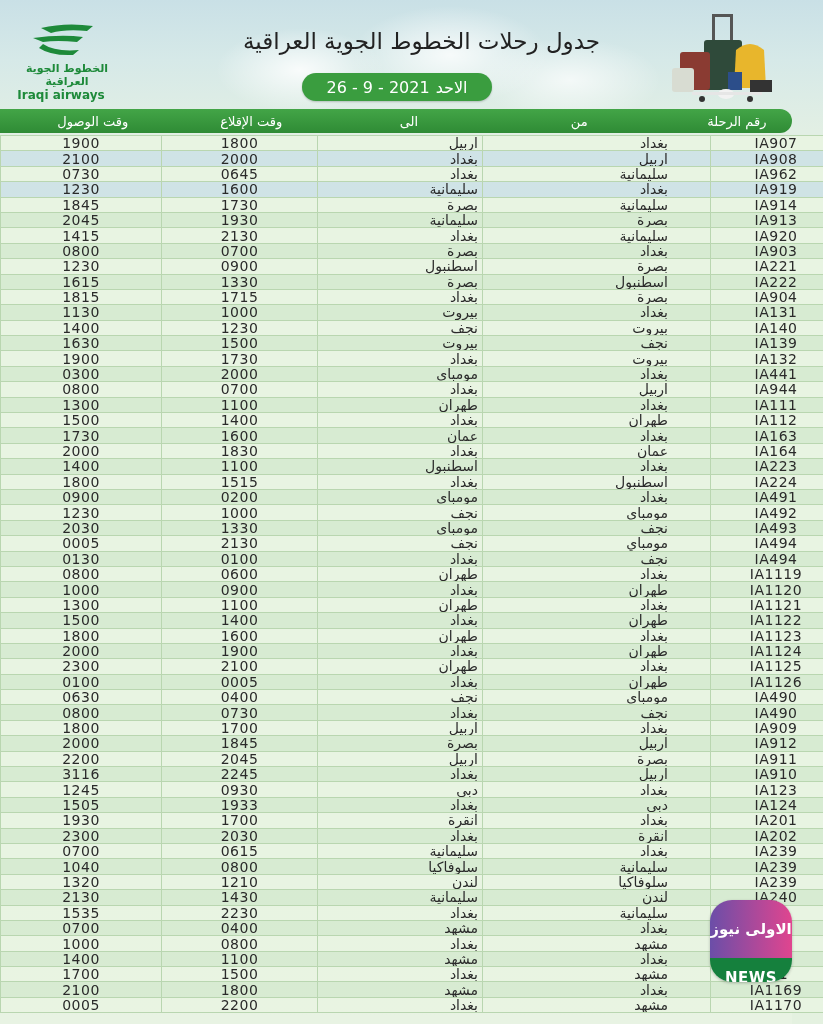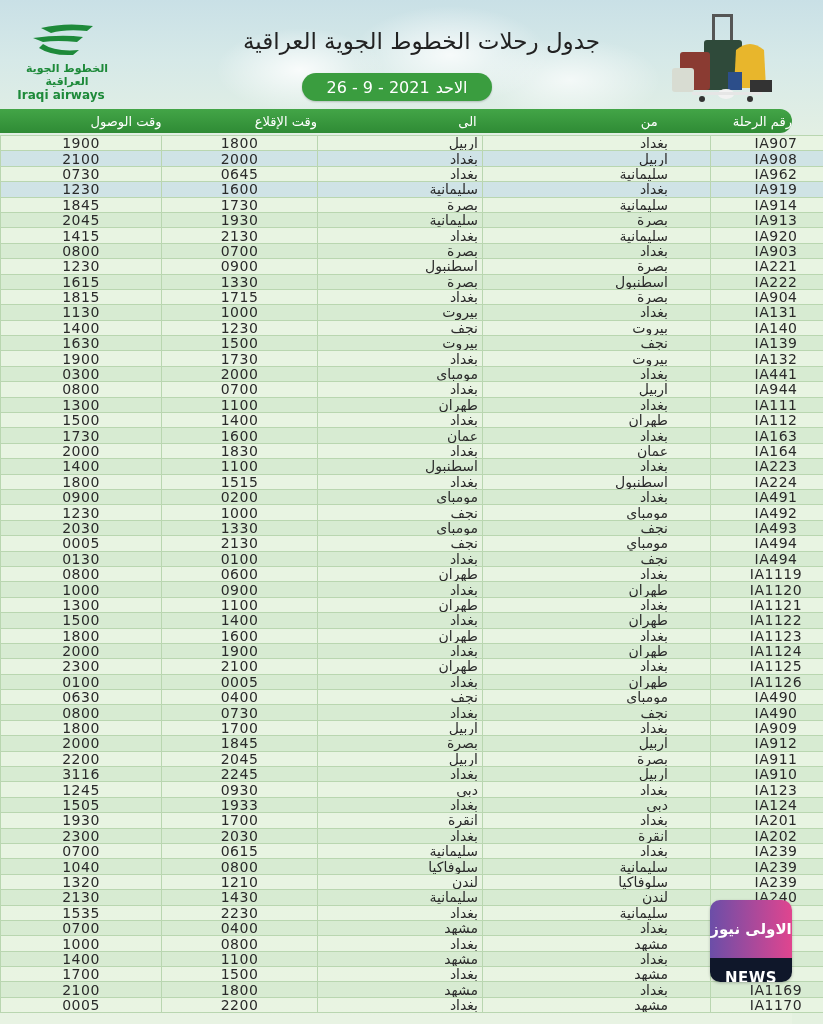--- a/index.html
+++ b/index.html
@@ -30,47 +30,47 @@
     box-shadow: 0 1px 2px rgba(0,0,0,0.2);
   }
   .date-pill span { margin: 0 3px; }
   .luggage { position: absolute; left: 668px; top: 10px; width: 120px; height: 95px; }
   .header-bar {
     position: absolute; left: 0; top: 109px; width: 792px; height: 24px;
     background: linear-gradient(180deg, #43a547, #2f8b35);
     border-radius: 0 12px 12px 0;
     display: flex; direction: rtl; color: #fff; font-size: 13px; align-items: center;
   }
-  .header-bar div { text-align: right; padding-left: 24px; }
+  .header-bar div { text-align: center; padding-left: 24px; }
   table.sched {
     position: absolute; left: 0; top: 135px; width: 790px; border-collapse: collapse;
     direction: rtl; table-layout: fixed;
   }
   table.sched td {
     height: 14.4px; padding: 0; border: 1px solid #b9d6b0; font-size: 14px; line-height: 14px;
     color: #2a2a2a; overflow: hidden; white-space: nowrap;
   }
   table.sched tr:nth-child(odd) td { background: rgba(232,244,226,0.92); }
   table.sched tr:nth-child(even) td { background: rgba(214,234,208,0.92); }
   table.sched tr:nth-child(2) td, table.sched tr:nth-child(4) td { background: rgba(205,225,230,0.9); }
   td.c-flight { width: 130px; text-align: center; font-family: "DejaVu Sans", sans-serif; letter-spacing: 0.5px; }
   td.c-from { width: 185px; text-align: right; padding-right: 42px !important; }
   td.c-to { width: 160px; text-align: right; padding-right: 4px !important; }
   td.c-dep { width: 155px; text-align: center; letter-spacing: 0.5px; }
   td.c-arr { width: 160px; text-align: center; letter-spacing: 0.5px; }
   .watermark {
-    position: absolute; left: 710px; top: 900px; width: 82px; height: 82px; border-radius: 10px; overflow: hidden;
+    position: absolute; left: 710px; top: 900px; width: 82px; height: 82px; border-radius: 22px; overflow: hidden;
     box-shadow: 0 1px 3px rgba(0,0,0,0.25);
   }
   .watermark .top {
     height: 58px; background: linear-gradient(90deg, #6b4ea8, #e0458f);
     color: #fff; font-weight: bold; font-size: 24px; display: flex; align-items: center; justify-content: center; direction: rtl;
   }
   .watermark .bot {
-    height: 40px; background: #0f172a; color: #fff; font-weight: bold; font-size: 15px;
+    height: 40px; background: #15803d; color: #fff; font-weight: bold; font-size: 15px;
     display: flex; align-items: center; justify-content: center; letter-spacing: 0.5px;
   }
   .side-strip { position: absolute; left: 792px; top: 135px; width: 31px; height: 889px; background: rgba(225,240,222,0.6); }
 </style>
 </head>
 <body>
 
 <div class="clouds"></div>
 
 <div class="logo">

